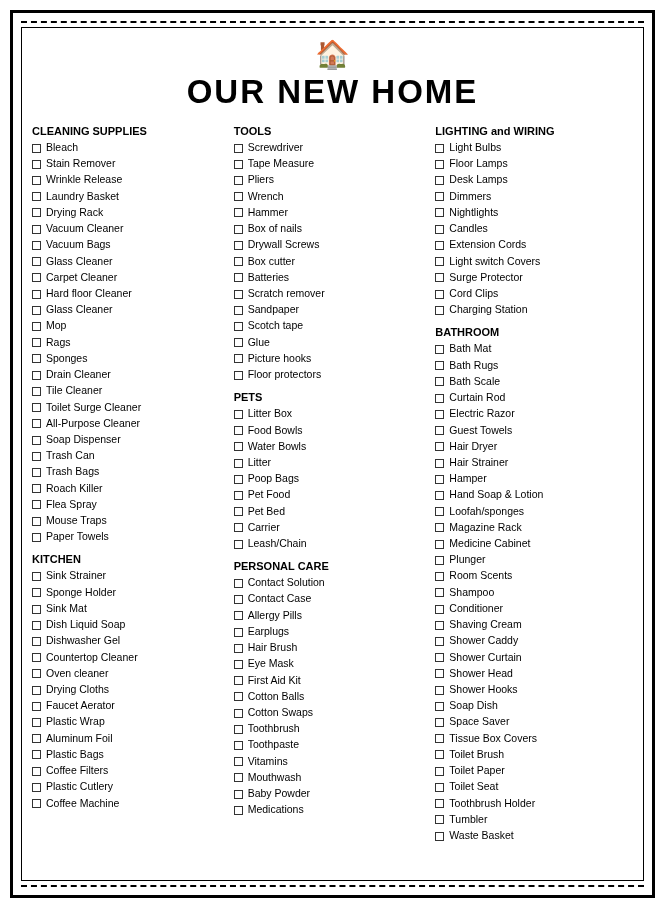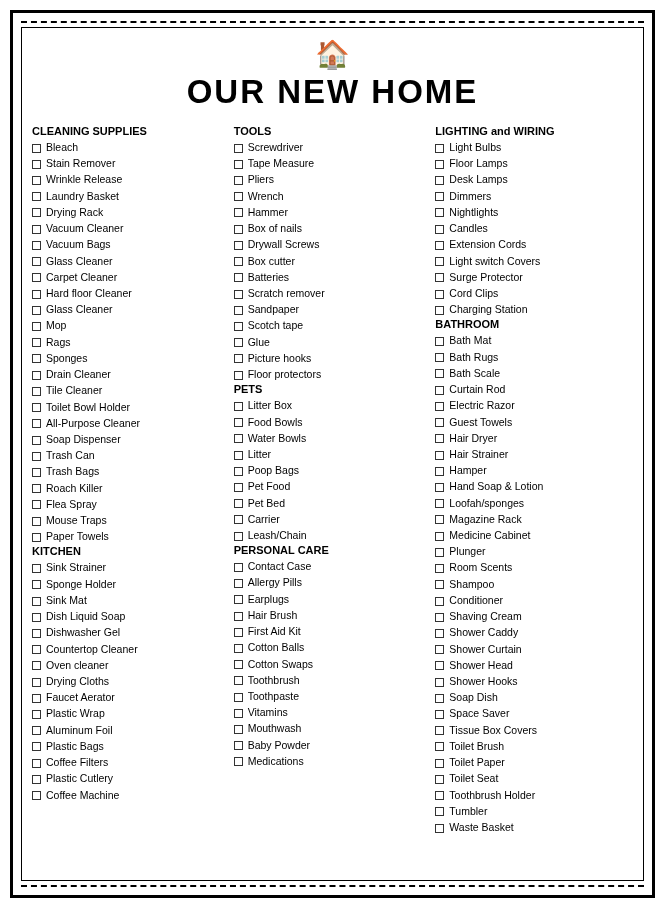--- a/index.html
+++ b/index.html
@@ -56,20 +56,21 @@
     .content-grid {
       display: grid;
       grid-template-columns: 1fr 1fr 1fr;
       gap: 0 4px;
       margin-top: 4px;
     }
     .section-title {
       font-size: 11px;
       font-weight: bold;
       margin-bottom: 3px;
+      margin-top: 8px;
     }
     .section-title:first-child {
       margin-top: 0;
     }
     .item-row {
       display: flex;
       align-items: center;
       font-size: 10.5px;
       line-height: 1.45;
       margin-bottom: 1px;
@@ -163,21 +164,21 @@
             <div class="item-row">
               <span class="checkbox"></span>
               <span>Drain Cleaner</span>
             </div>
             <div class="item-row">
               <span class="checkbox"></span>
               <span>Tile Cleaner</span>
             </div>
             <div class="item-row">
               <span class="checkbox"></span>
-              <span>Toilet Bowl Holder</span>
+              <span>Toilet Surge Cleaner</span>
             </div>
             <div class="item-row">
               <span class="checkbox"></span>
               <span>All-Purpose Cleaner</span>
             </div>
             <div class="item-row">
               <span class="checkbox"></span>
               <span>Soap Dispenser</span>
             </div>
             <div class="item-row">
@@ -361,33 +362,41 @@
               <span class="checkbox"></span>
               <span>Carrier</span>
             </div>
             <div class="item-row">
               <span class="checkbox"></span>
               <span>Leash/Chain</span>
             </div>
             <div class="section-title">PERSONAL CARE</div>
             <div class="item-row">
               <span class="checkbox"></span>
+              <span>Contact Solution</span>
+            </div>
+            <div class="item-row">
+              <span class="checkbox"></span>
               <span>Contact Case</span>
             </div>
             <div class="item-row">
               <span class="checkbox"></span>
               <span>Allergy Pills</span>
             </div>
             <div class="item-row">
               <span class="checkbox"></span>
               <span>Earplugs</span>
             </div>
             <div class="item-row">
               <span class="checkbox"></span>
               <span>Hair Brush</span>
+            </div>
+            <div class="item-row">
+              <span class="checkbox"></span>
+              <span>Eye Mask</span>
             </div>
             <div class="item-row">
               <span class="checkbox"></span>
               <span>First Aid Kit</span>
             </div>
             <div class="item-row">
               <span class="checkbox"></span>
               <span>Cotton Balls</span>
             </div>
             <div class="item-row">

